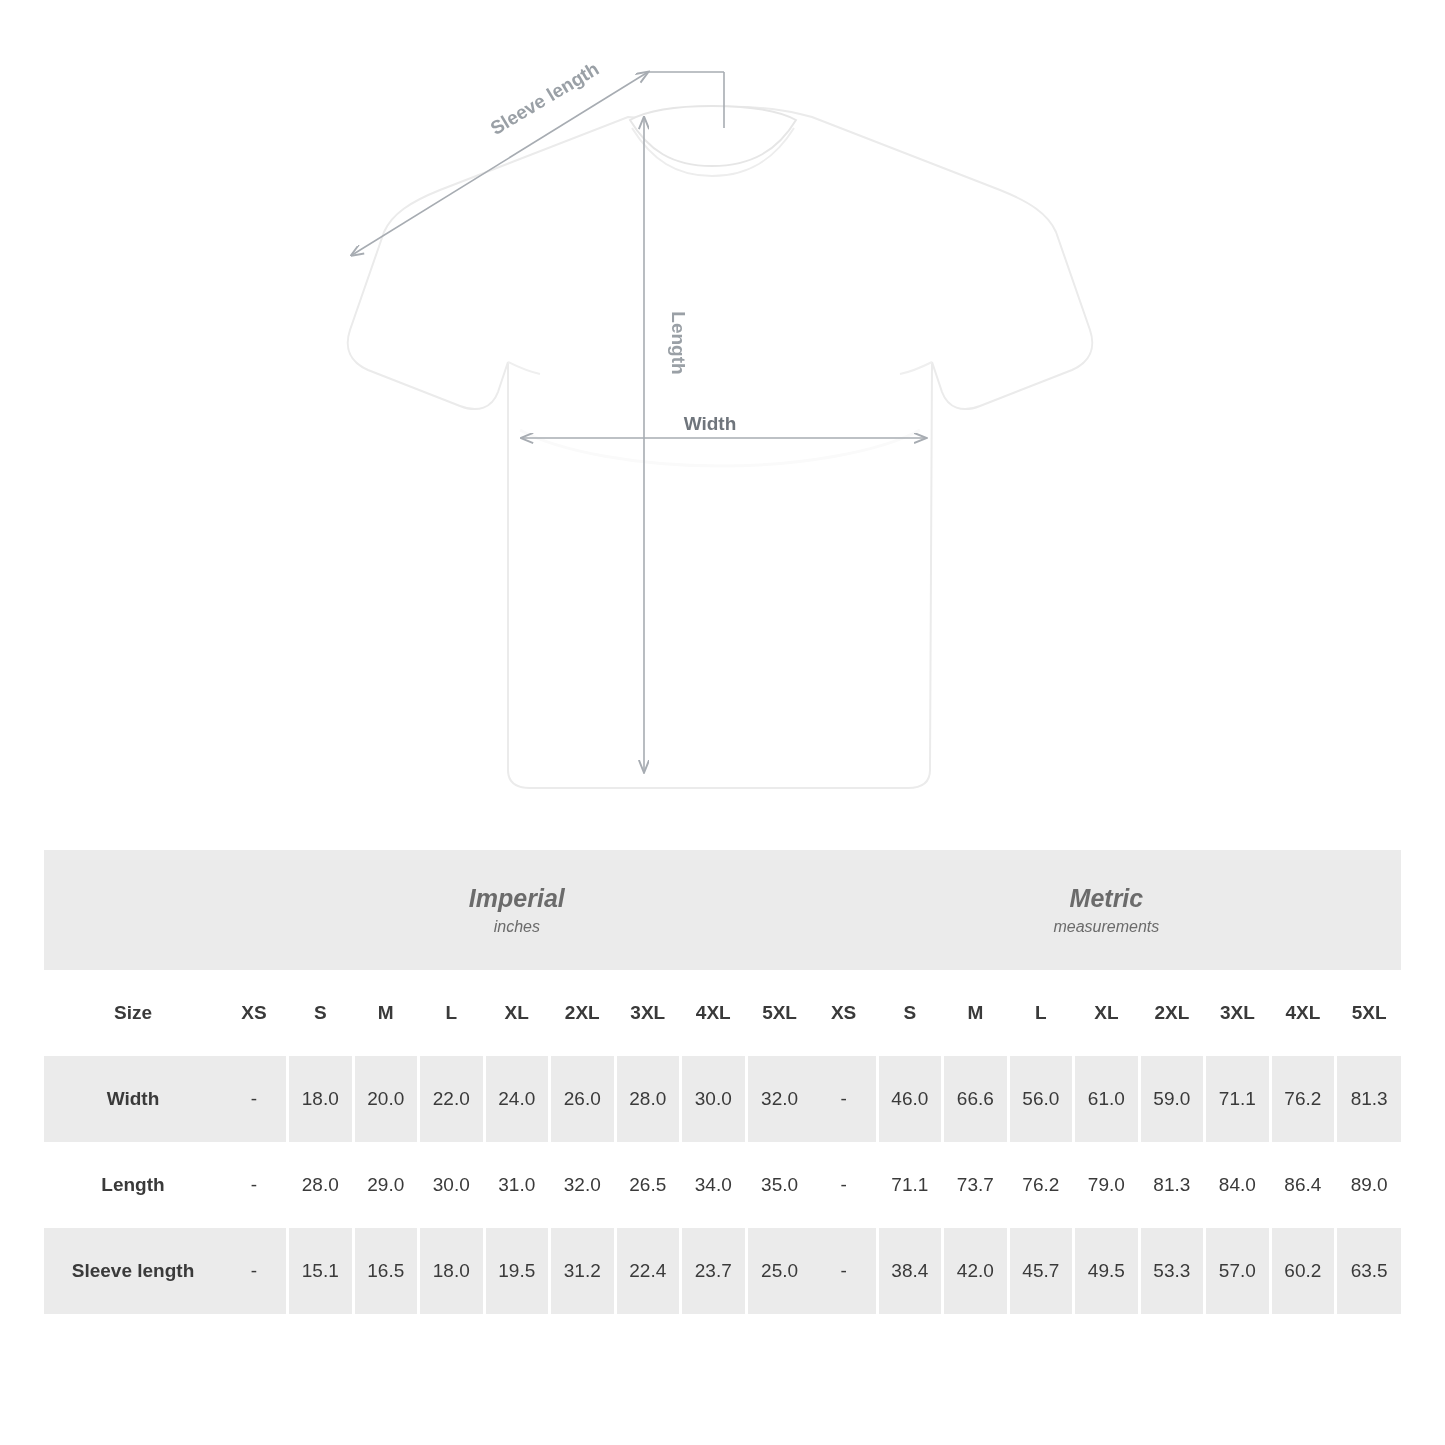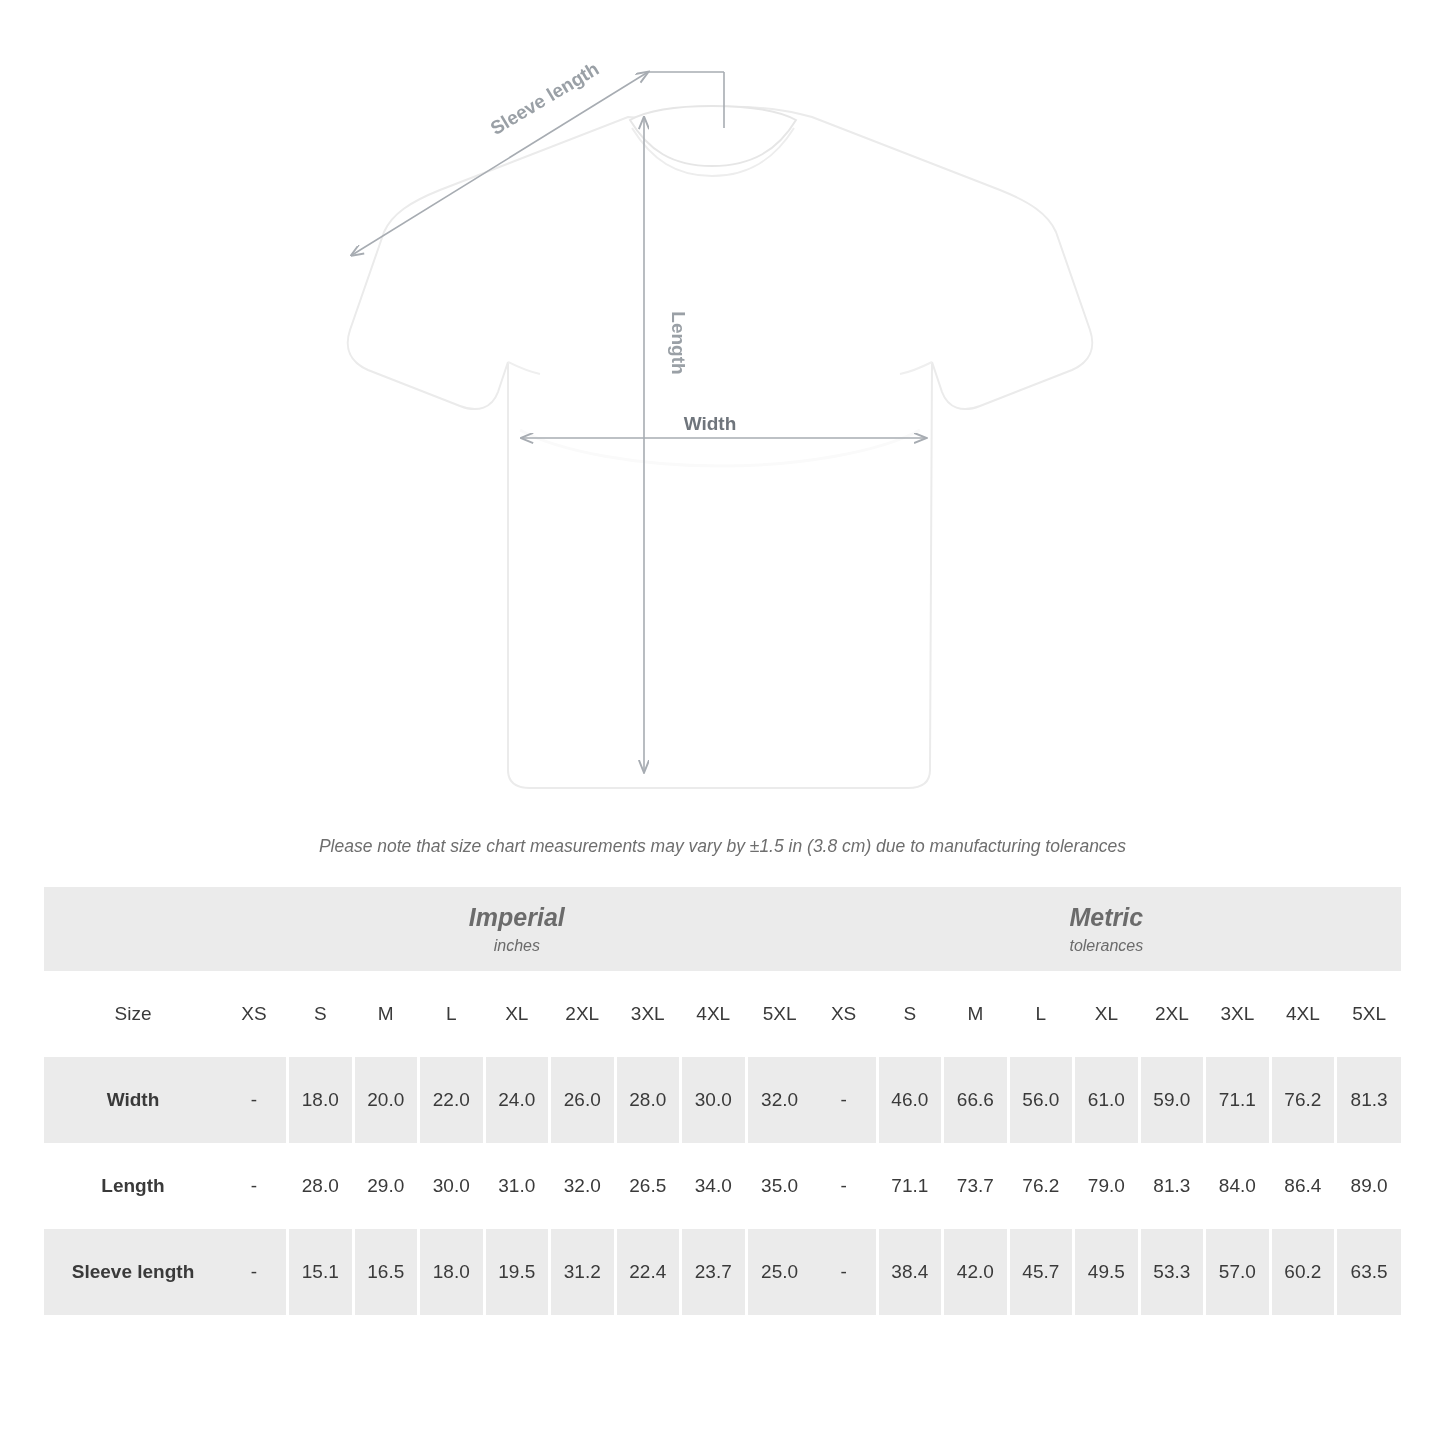--- a/index.html
+++ b/index.html
@@ -60,42 +60,42 @@
   }
   table.size-table td,
   table.size-table th {
     text-align: center;
     vertical-align: middle;
     border: none;
   }
 
   .unit-header-row td {
     background: #ebebeb;
-    height: 84px;
+    height: 120px;
     padding: 0;
   }
   .unit-name {
     font-size: 25px;
     font-style: italic;
     font-weight: bold;
     color: #6b6b6b;
     line-height: 1.15;
   }
   .unit-sub {
     font-size: 16px;
     font-style: italic;
     color: #6b6b6b;
     margin-top: 6px;
   }
 
   .head-row td {
     background: #ffffff;
     height: 84px;
     font-size: 19px;
-    font-weight: normal;
+    font-weight: bold;
     color: #3a3a3a;
   }
   .head-row td.rowlabel {
     font-size: 19px;
   }
 
   .data-row td {
     height: 84px;
     font-size: 19px;
     color: #3a3a3a;
@@ -185,21 +185,20 @@
 
       <g>
         <text id="lbl-sleeve" x="548" y="104" transform="rotate(-31 548 104)" text-anchor="middle" font-family="Liberation Sans, sans-serif" font-size="19" font-weight="bold" fill="#9aa0a6">Sleeve length</text>
         <text id="lbl-length" x="672" y="343" transform="rotate(90 672 343)" text-anchor="middle" font-family="Liberation Sans, sans-serif" font-size="19" font-weight="bold" fill="#9aa0a6">Length</text>
         <text id="lbl-width" x="710" y="430" text-anchor="middle" font-family="Liberation Sans, sans-serif" font-size="19" font-weight="bold" fill="#6f757c">Width</text>
       </g>
     </svg>
   </div>
 
   <div class="title-block">
-    <div class="chart-note">Please note that size chart measurements may vary by ±1.5 in (3.8 cm) due to manufacturing tolerances</div>
   </div>
 
   <div class="table-wrap">
     <table class="size-table">
       <colgroup id="colgroup-def">
           <col class="c-label">
           <col class="c-val">
           <col class="c-val">
           <col class="c-val">
           <col class="c-val">
@@ -220,21 +219,21 @@
         </colgroup>
       <tbody id="table-body">
           <tr class="unit-header-row">
             <td></td>
             <td colspan="9">
               <div class="unit-name">Imperial</div>
               <div class="unit-sub">inches</div>
             </td>
             <td colspan="9">
               <div class="unit-name">Metric</div>
-              <div class="unit-sub">tolerances</div>
+              <div class="unit-sub">measurements</div>
             </td>
           </tr>
           <tr class="head-row">
             <td class="rowlabel">Size</td>
             <td>XS</td>
             <td class="sep">S</td>
             <td class="sep">M</td>
             <td class="sep">L</td>
             <td class="sep">XL</td>
             <td class="sep">2XL</td>

